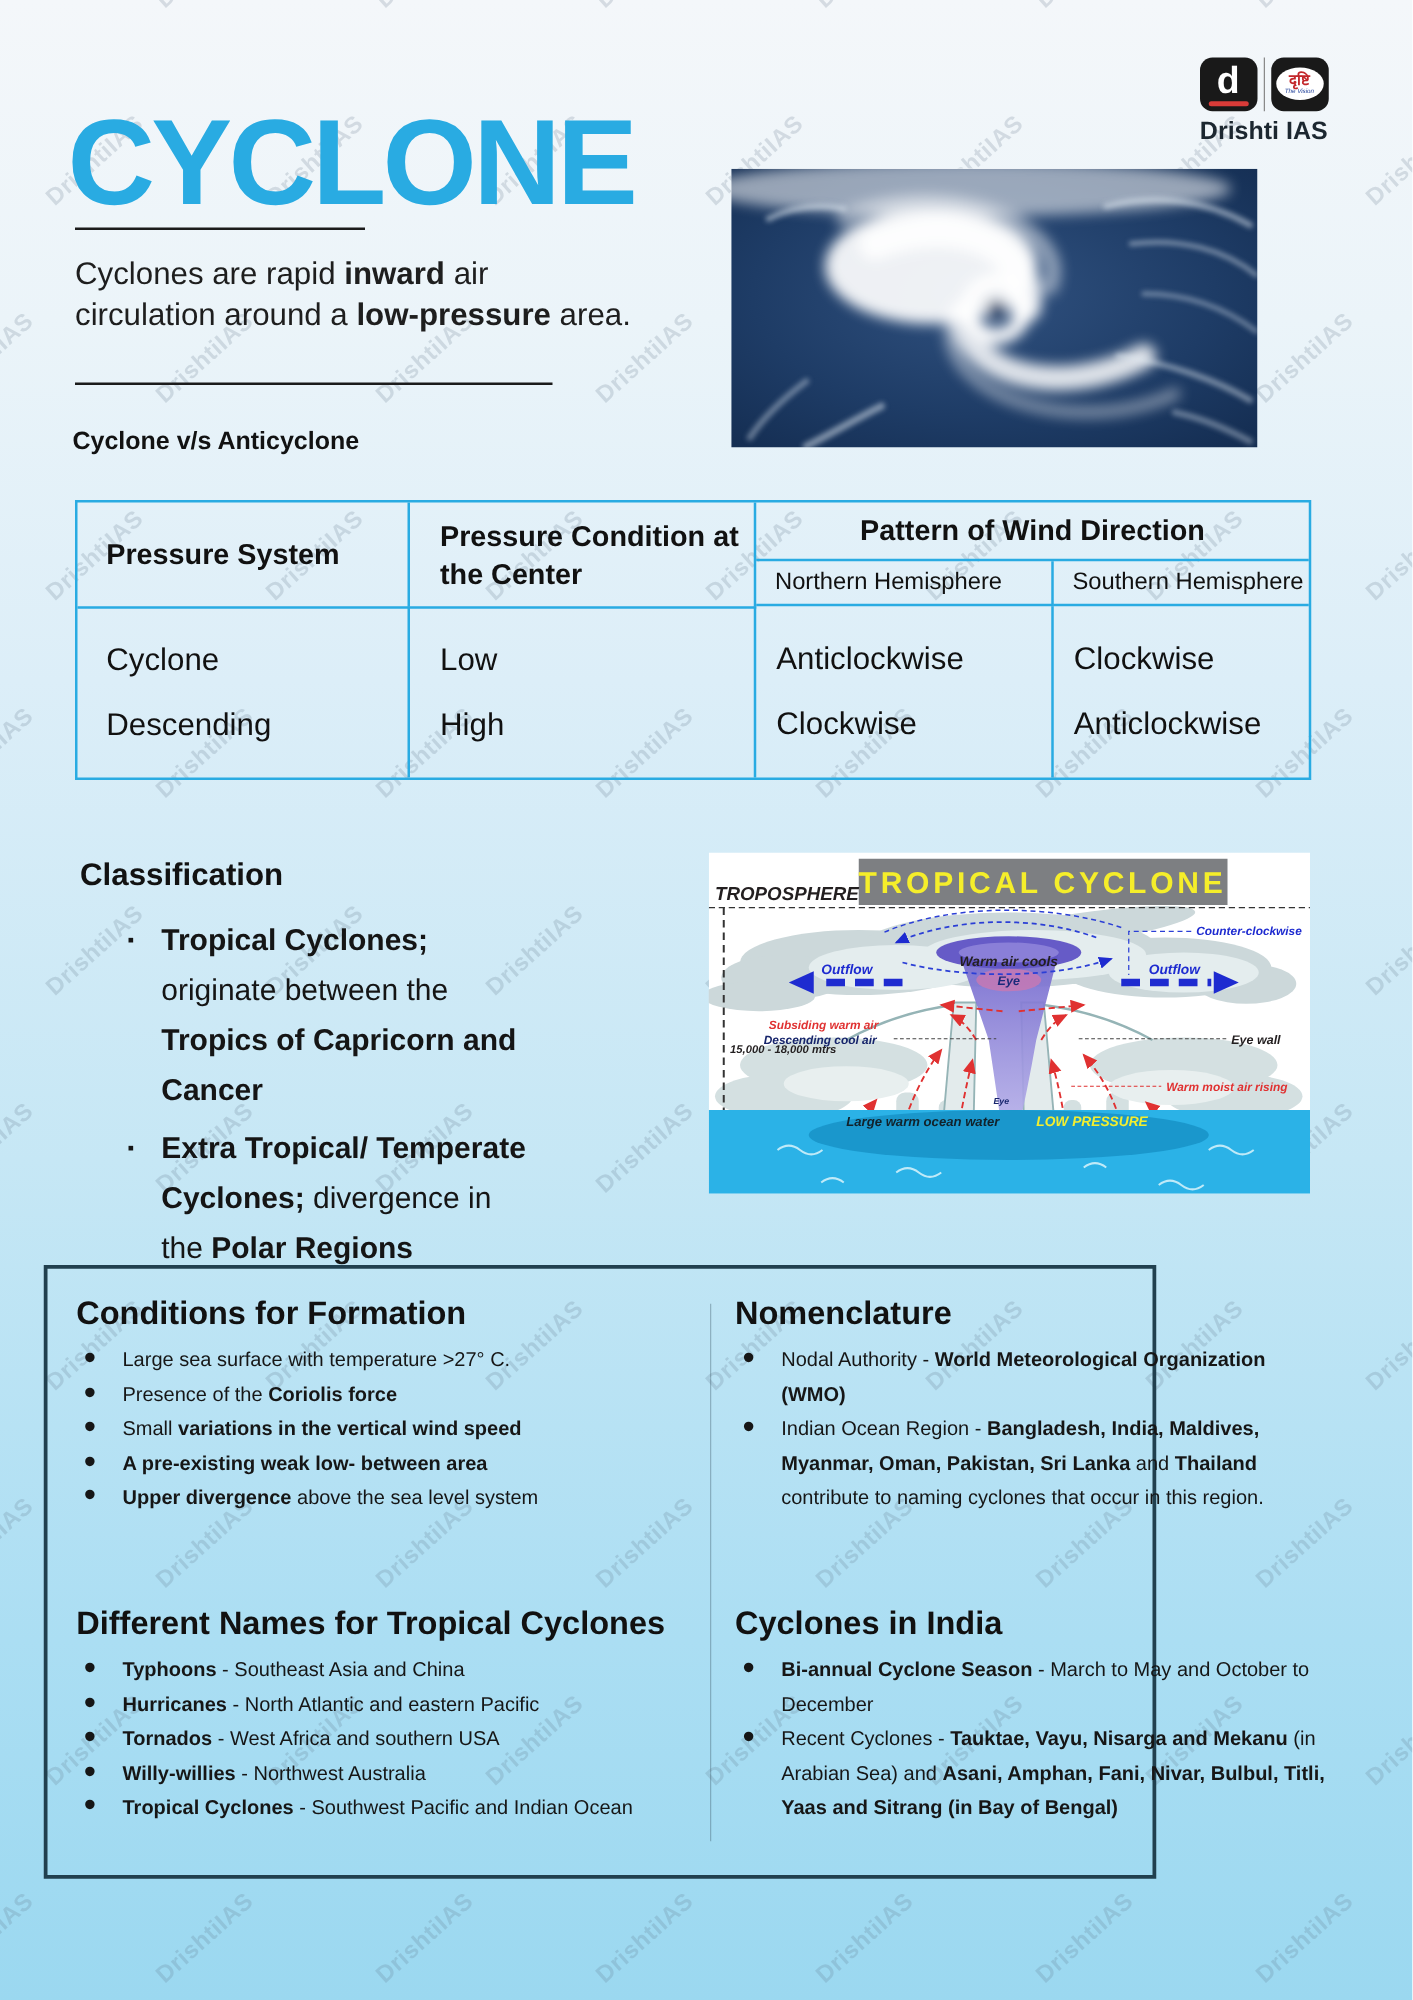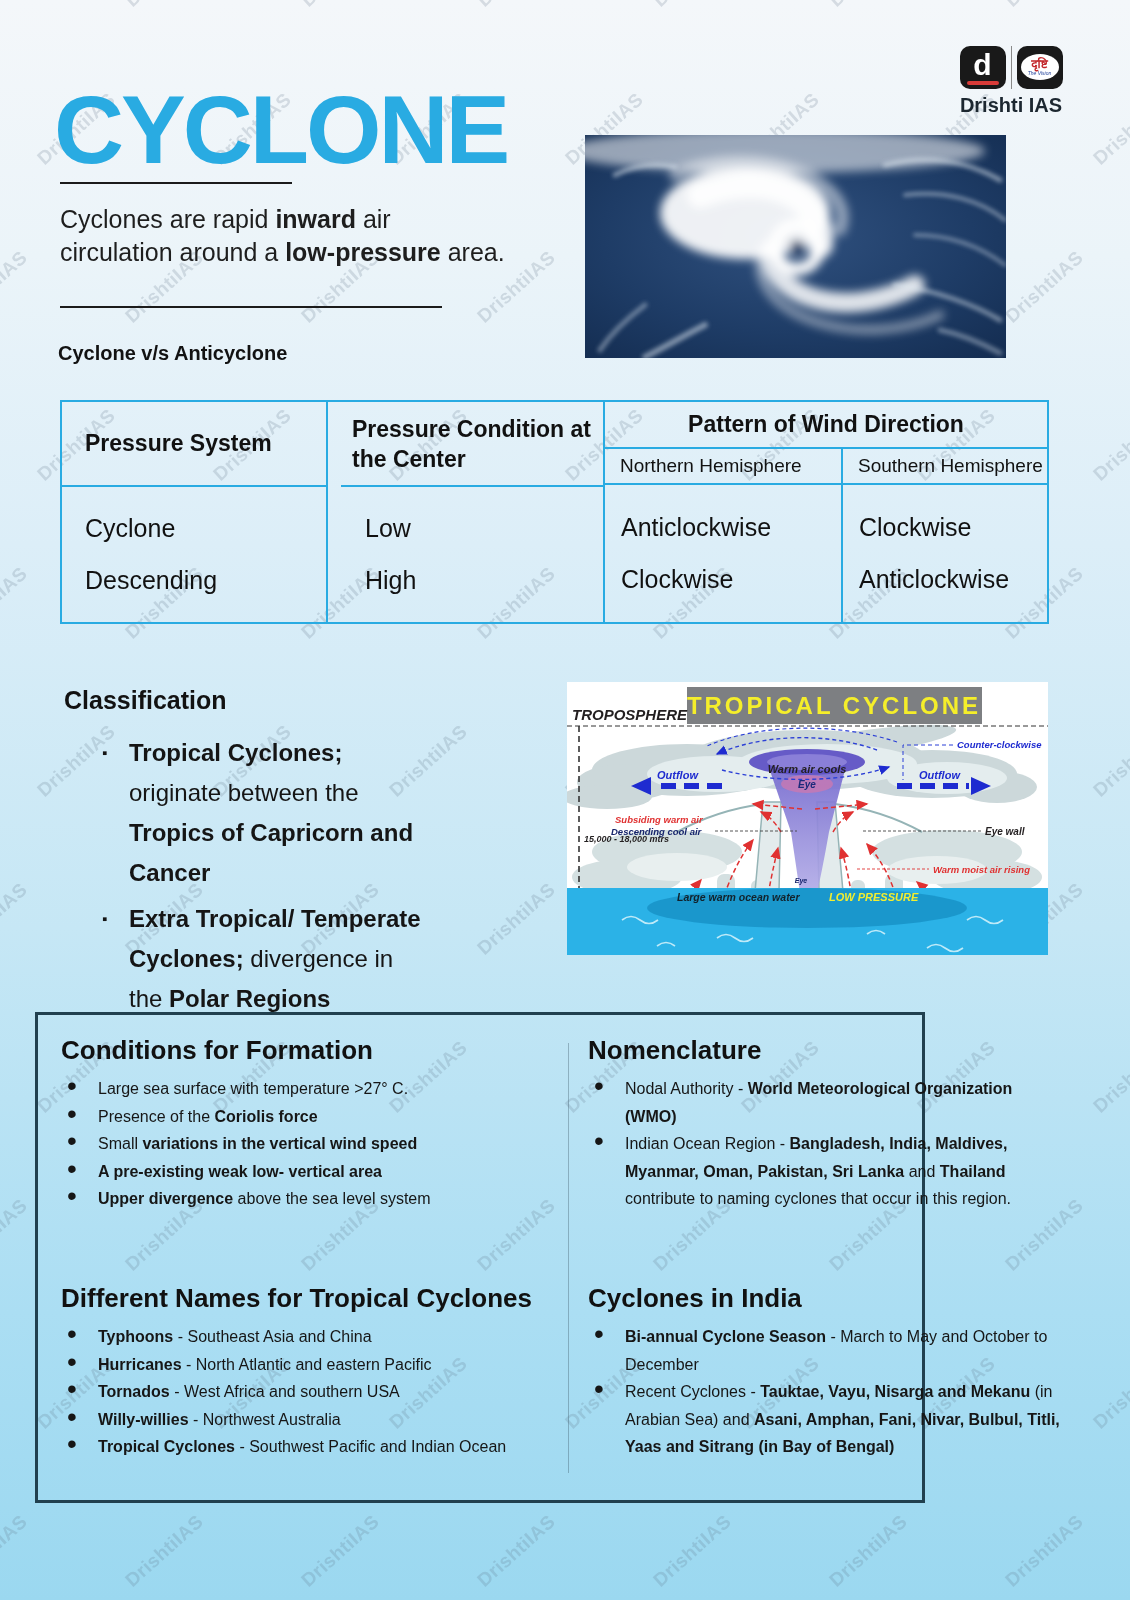--- a/index.html
+++ b/index.html
@@ -49,21 +49,21 @@
       font-size:23px;font-weight:bold;}
   .cB{grid-column:2;grid-row:1/3;display:flex;align-items:center;padding-left:24px;
       font-size:23px;font-weight:bold;line-height:30px;}
   .cC{grid-column:3/5;grid-row:1;display:flex;align-items:center;justify-content:center;
       font-size:23px;font-weight:bold;}
   .cD{grid-column:3;grid-row:2;display:flex;align-items:center;padding-left:15px;font-size:19px;}
   .cE{grid-column:4;grid-row:2;display:flex;align-items:center;padding-left:15px;font-size:19px;}
   .cbody{grid-row:3;display:flex;flex-direction:column;justify-content:center;gap:23px;
          font-size:25px;}
   .p1{grid-column:1;padding-left:23px;}
-  .p2{grid-column:2;padding-left:24px;margin-left:13px;}
+  .p2{grid-column:2;padding-left:24px;}
   .p3{grid-column:3;padding-left:16px;}
   .p4{grid-column:4;padding-left:16px;}
 
   
   .cls-heading{position:absolute;left:64px;top:686px;margin:0;font-size:25px;font-weight:bold;
                color:#121212;z-index:2;}
   .cls-list{position:absolute;left:100px;top:733px;width:330px;margin:0;padding:0;
             list-style:none;z-index:2;}
   .cls-list li{position:relative;padding-left:29px;font-size:24px;line-height:40px;
                margin-bottom:6px;color:#151515;width:300px;}
@@ -395,21 +395,21 @@
   </div>
 
   <div class="info-box">
     <div class="divider-v"></div>
     <div class="sec sec-conditions">
       <h3>Conditions for Formation</h3>
       <ul>
           <li><span>Large sea surface with temperature &gt;27° C.</span></li>
           <li><span>Presence of the </span><span class="b">Coriolis force</span></li>
           <li><span>Small </span><span class="b">variations in the vertical wind speed</span></li>
-          <li><span class="b">A pre-existing weak low- vertical area</span></li>
+          <li><span class="b">A pre-existing weak low- between area</span></li>
           <li><span class="b">Upper divergence</span><span> above the sea level system</span></li>
         </ul>
     </div>
     <div class="sec sec-nom">
       <h3>Nomenclature</h3>
       <ul>
           <li><span>Nodal Authority - </span><span class="b">World Meteorological Organization (WMO)</span></li>
           <li><span>Indian Ocean Region - </span><span class="b">Bangladesh, India, Maldives, Myanmar, Oman, Pakistan, Sri Lanka</span><span> and </span><span class="b">Thailand</span><span> contribute to naming cyclones that occur in this region.</span></li>
         </ul>
     </div>

